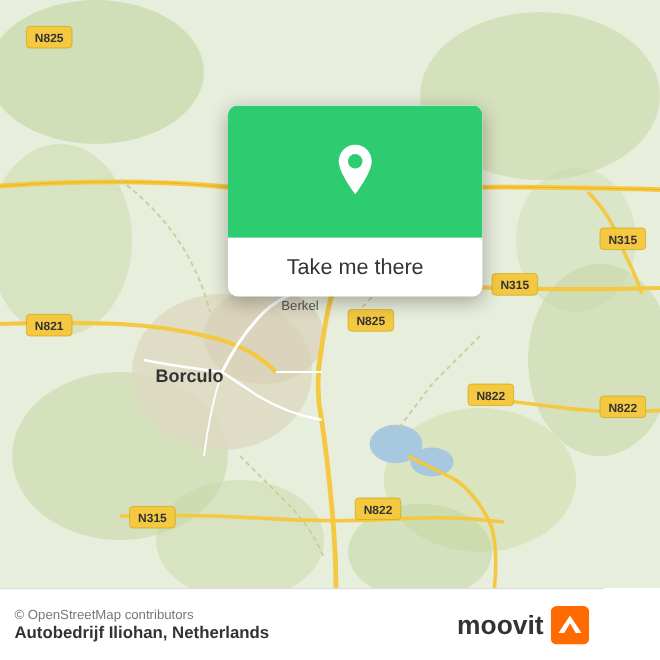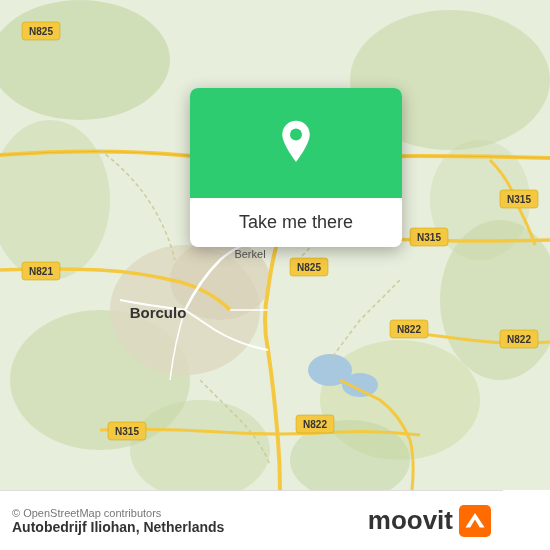--- a/index.html
+++ b/index.html
@@ -79,21 +79,21 @@
       color: #777;
     }
 
     #moovit-logo {
       display: flex;
       align-items: center;
       gap: 6px;
     }
 
     #moovit-text {
-      font-size: 26px;
+      font-size: 22px;
       font-weight: bold;
       color: #333;
     }
 
     #moovit-icon {
       width: 32px;
       height: 32px;
     }
 
     #business-name {

